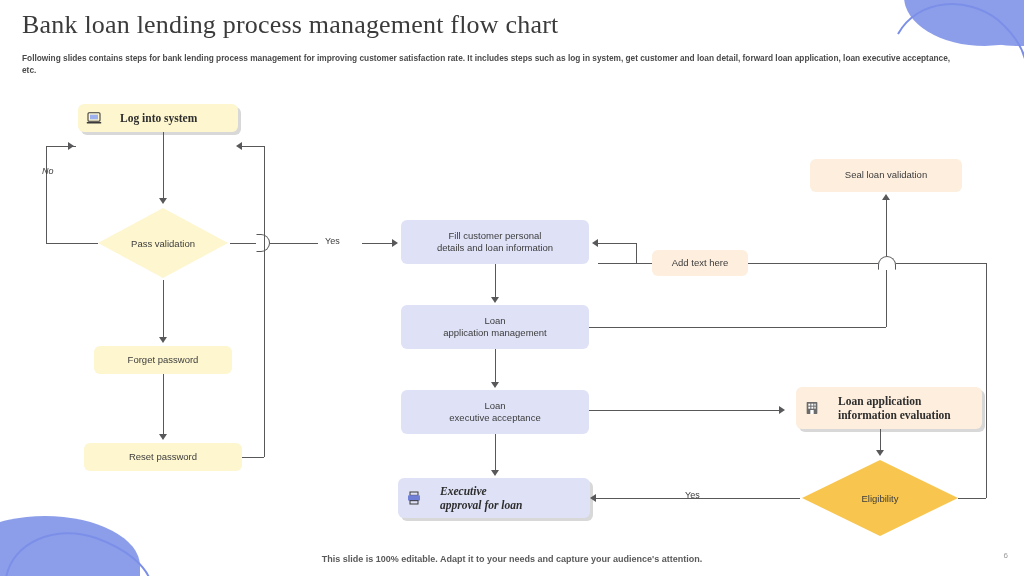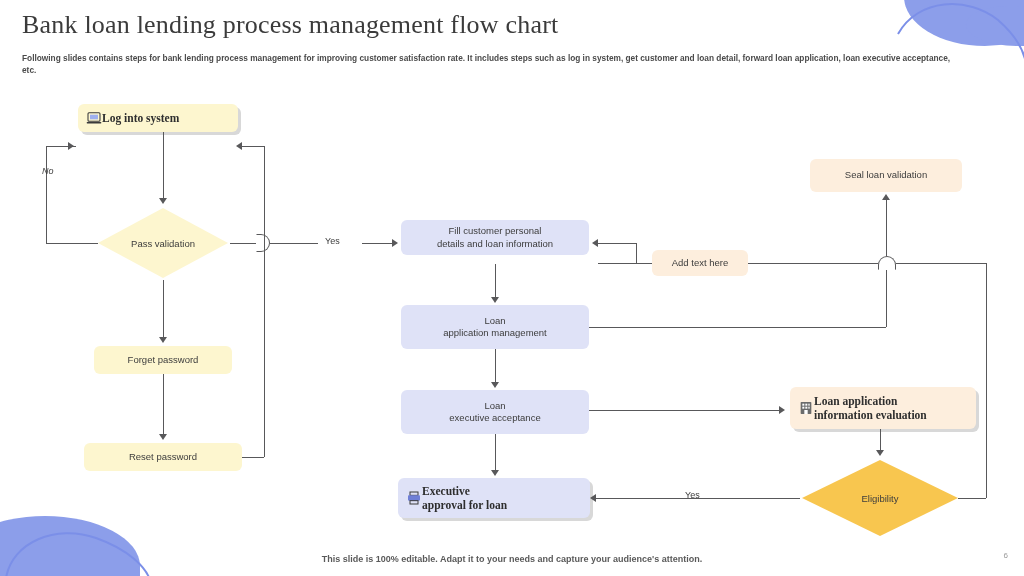--- a/index.html
+++ b/index.html
@@ -103,40 +103,42 @@
   .n-yellow-shadow {
     box-shadow: 3px 3px 0 #d8d8d8;
   }
   
   .n-purple {
     background: #dfe2f7;
     border-radius: 6px;
   }
   .n-purple-shadow {
     box-shadow: 3px 3px 0 #d8d8d8;
+    font-style: italic;
   }
   
   .n-peach {
     background: #fdeedd;
     border-radius: 6px;
   }
   .n-peach-shadow {
     box-shadow: 3px 3px 0 #d8d8d8;
+    margin-left: 6px;
   }
   .bold-label {
     font-family: "Liberation Serif", serif;
     font-weight: bold;
     font-size: 11.5px;
     line-height: 14px;
     color: #2e2e2e;
   }
   .with-icon {
     justify-content: flex-start;
     padding-left: 8px;
-    gap: 0;
+    gap: 18px;
   }
 
   
   .diamond-wrap {
     position: absolute;
   }
   .diamond-label {
     position: absolute;
     left: 0; top: 0;
     width: 100%; height: 100%;
@@ -247,21 +249,21 @@
   </div>
 
   <div class="node n-yellow" style="left:94px; top:346px; width:138px; height:28px;">
     <span>Forget password</span>
   </div>
 
   <div class="node n-yellow" style="left:84px; top:443px; width:158px; height:28px;">
     <span>Reset password</span>
   </div>
 
-  <div class="node n-purple" style="left:401px; top:220px; width:188px; height:35px;">
+  <div class="node n-purple" style="left:401px; top:220px; width:188px; height:44px;">
     <div class="lines">
       <div>Fill customer personal</div>
       <div>details and loan information</div>
     </div>
   </div>
 
   <div class="node n-purple" style="left:401px; top:305px; width:188px; height:44px;">
     <div class="lines">
       <div>Loan</div>
       <div>application management</div>

